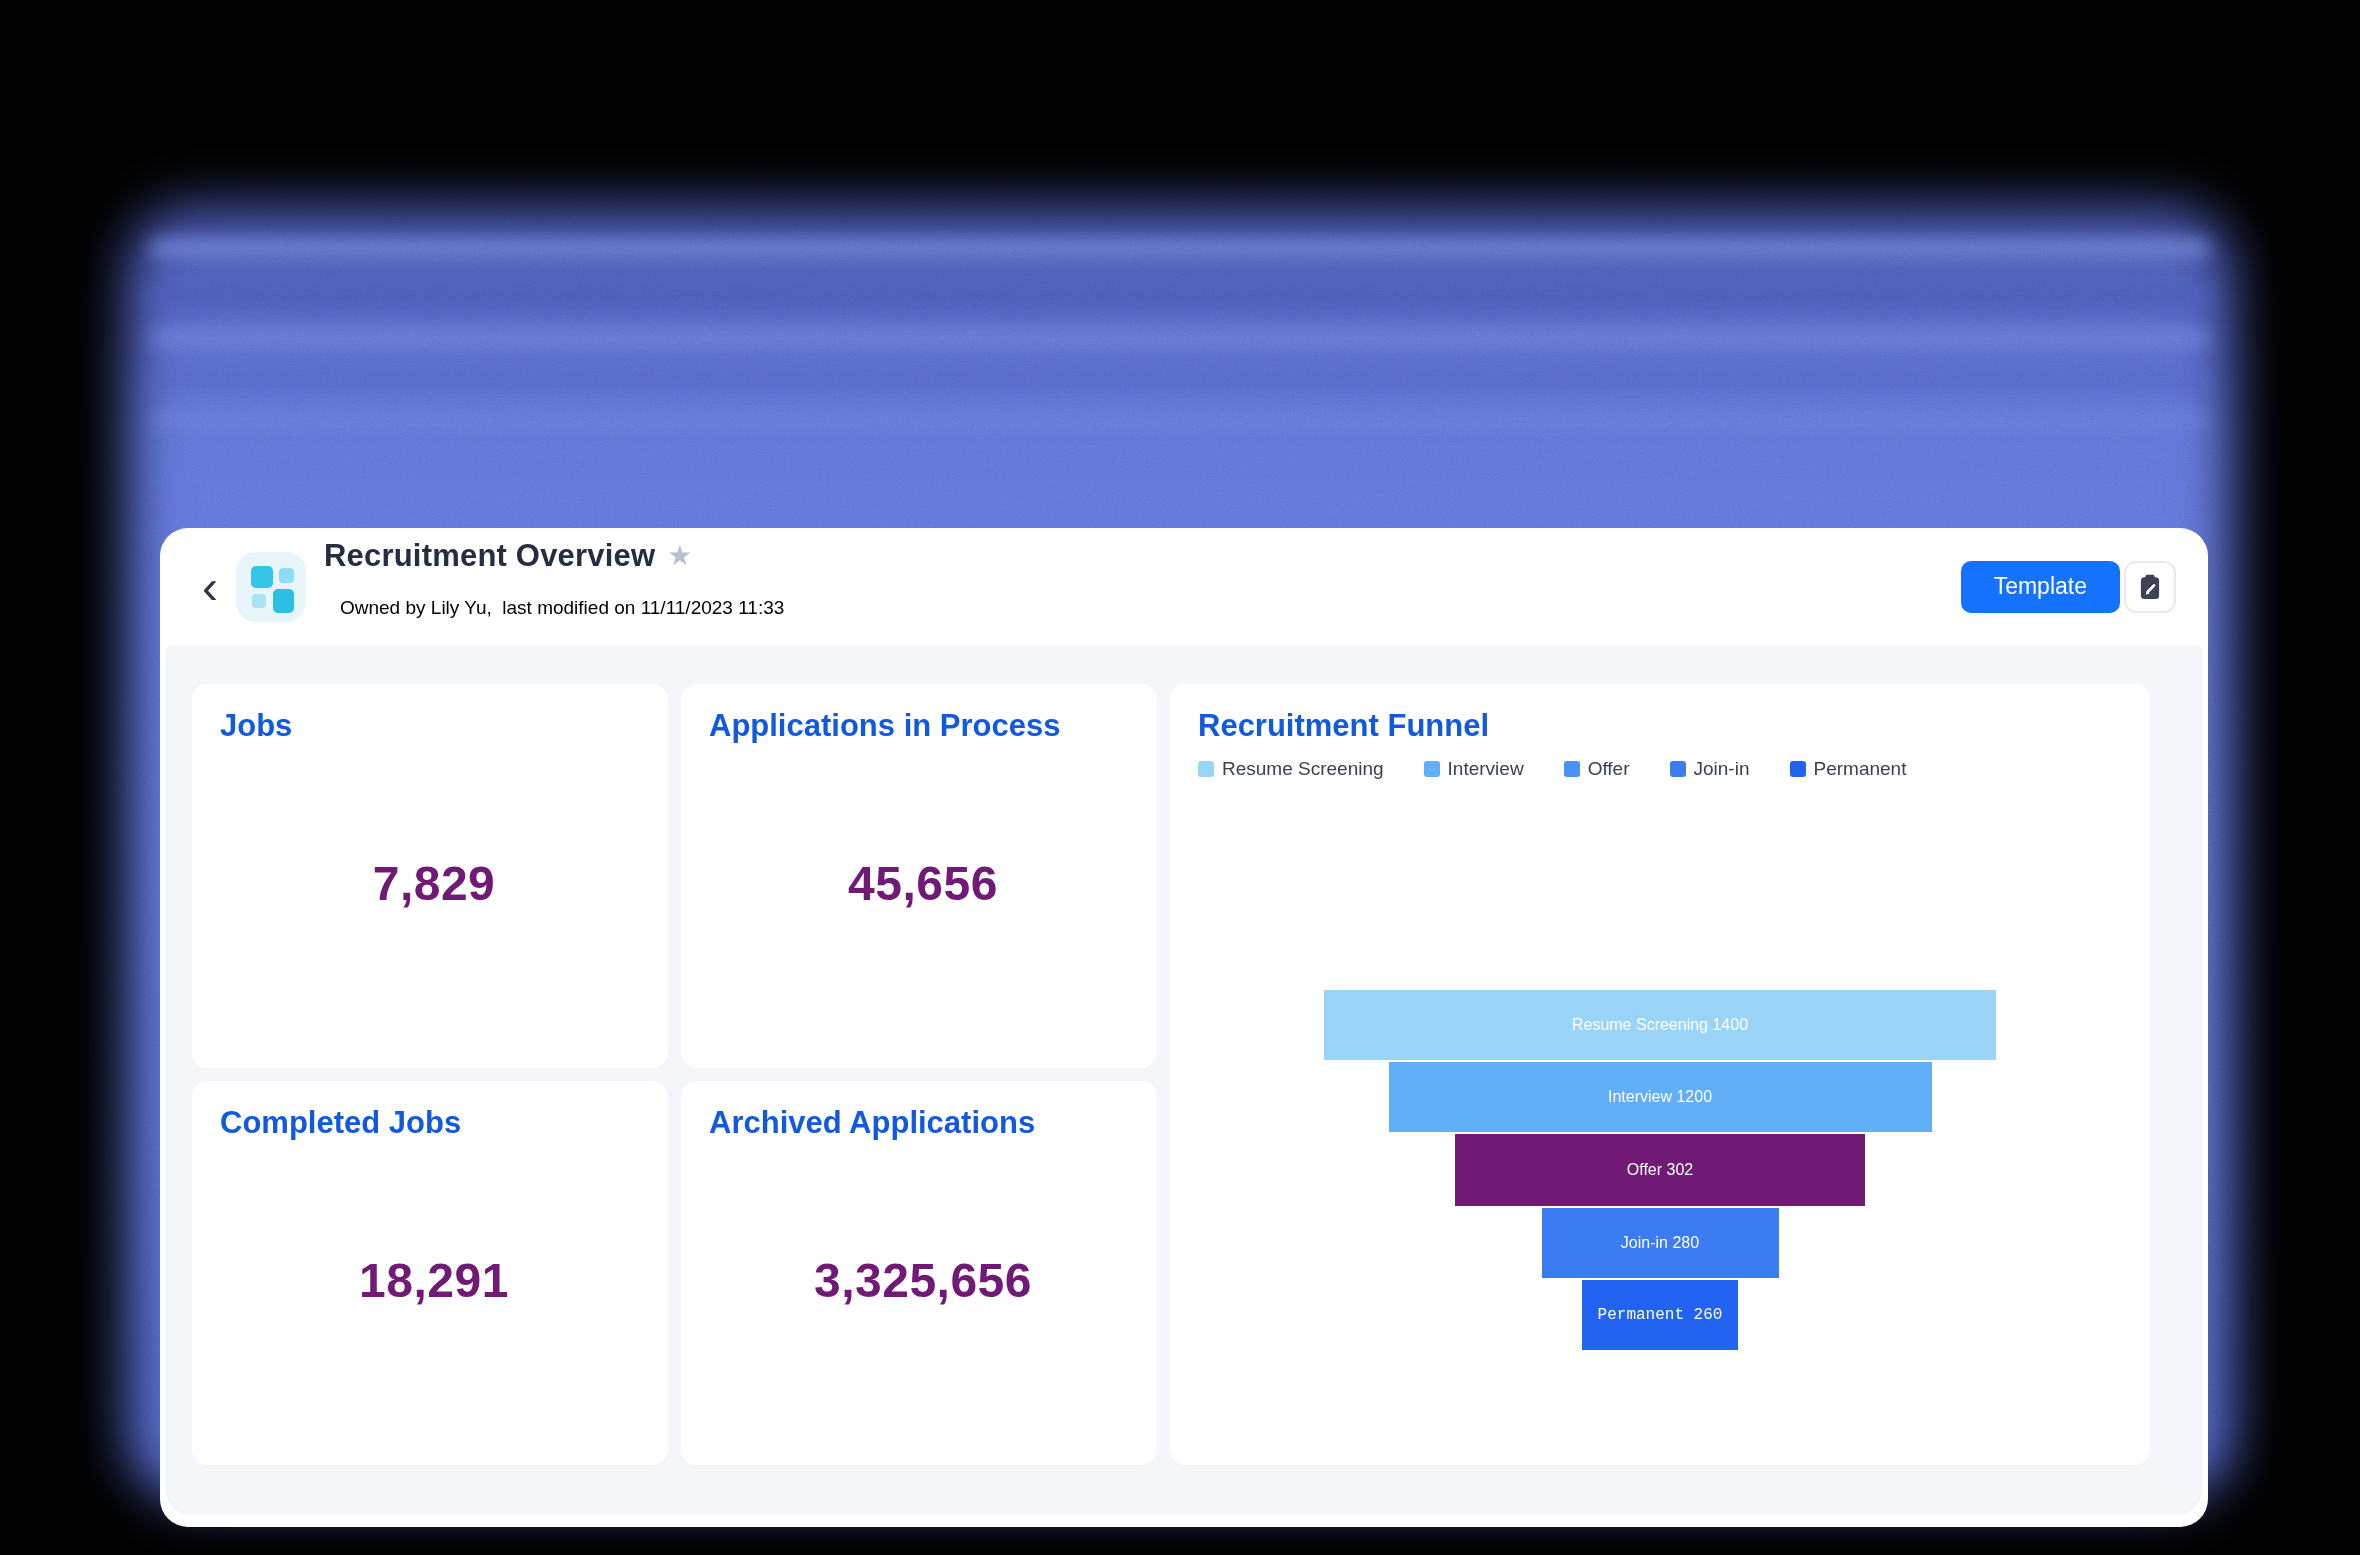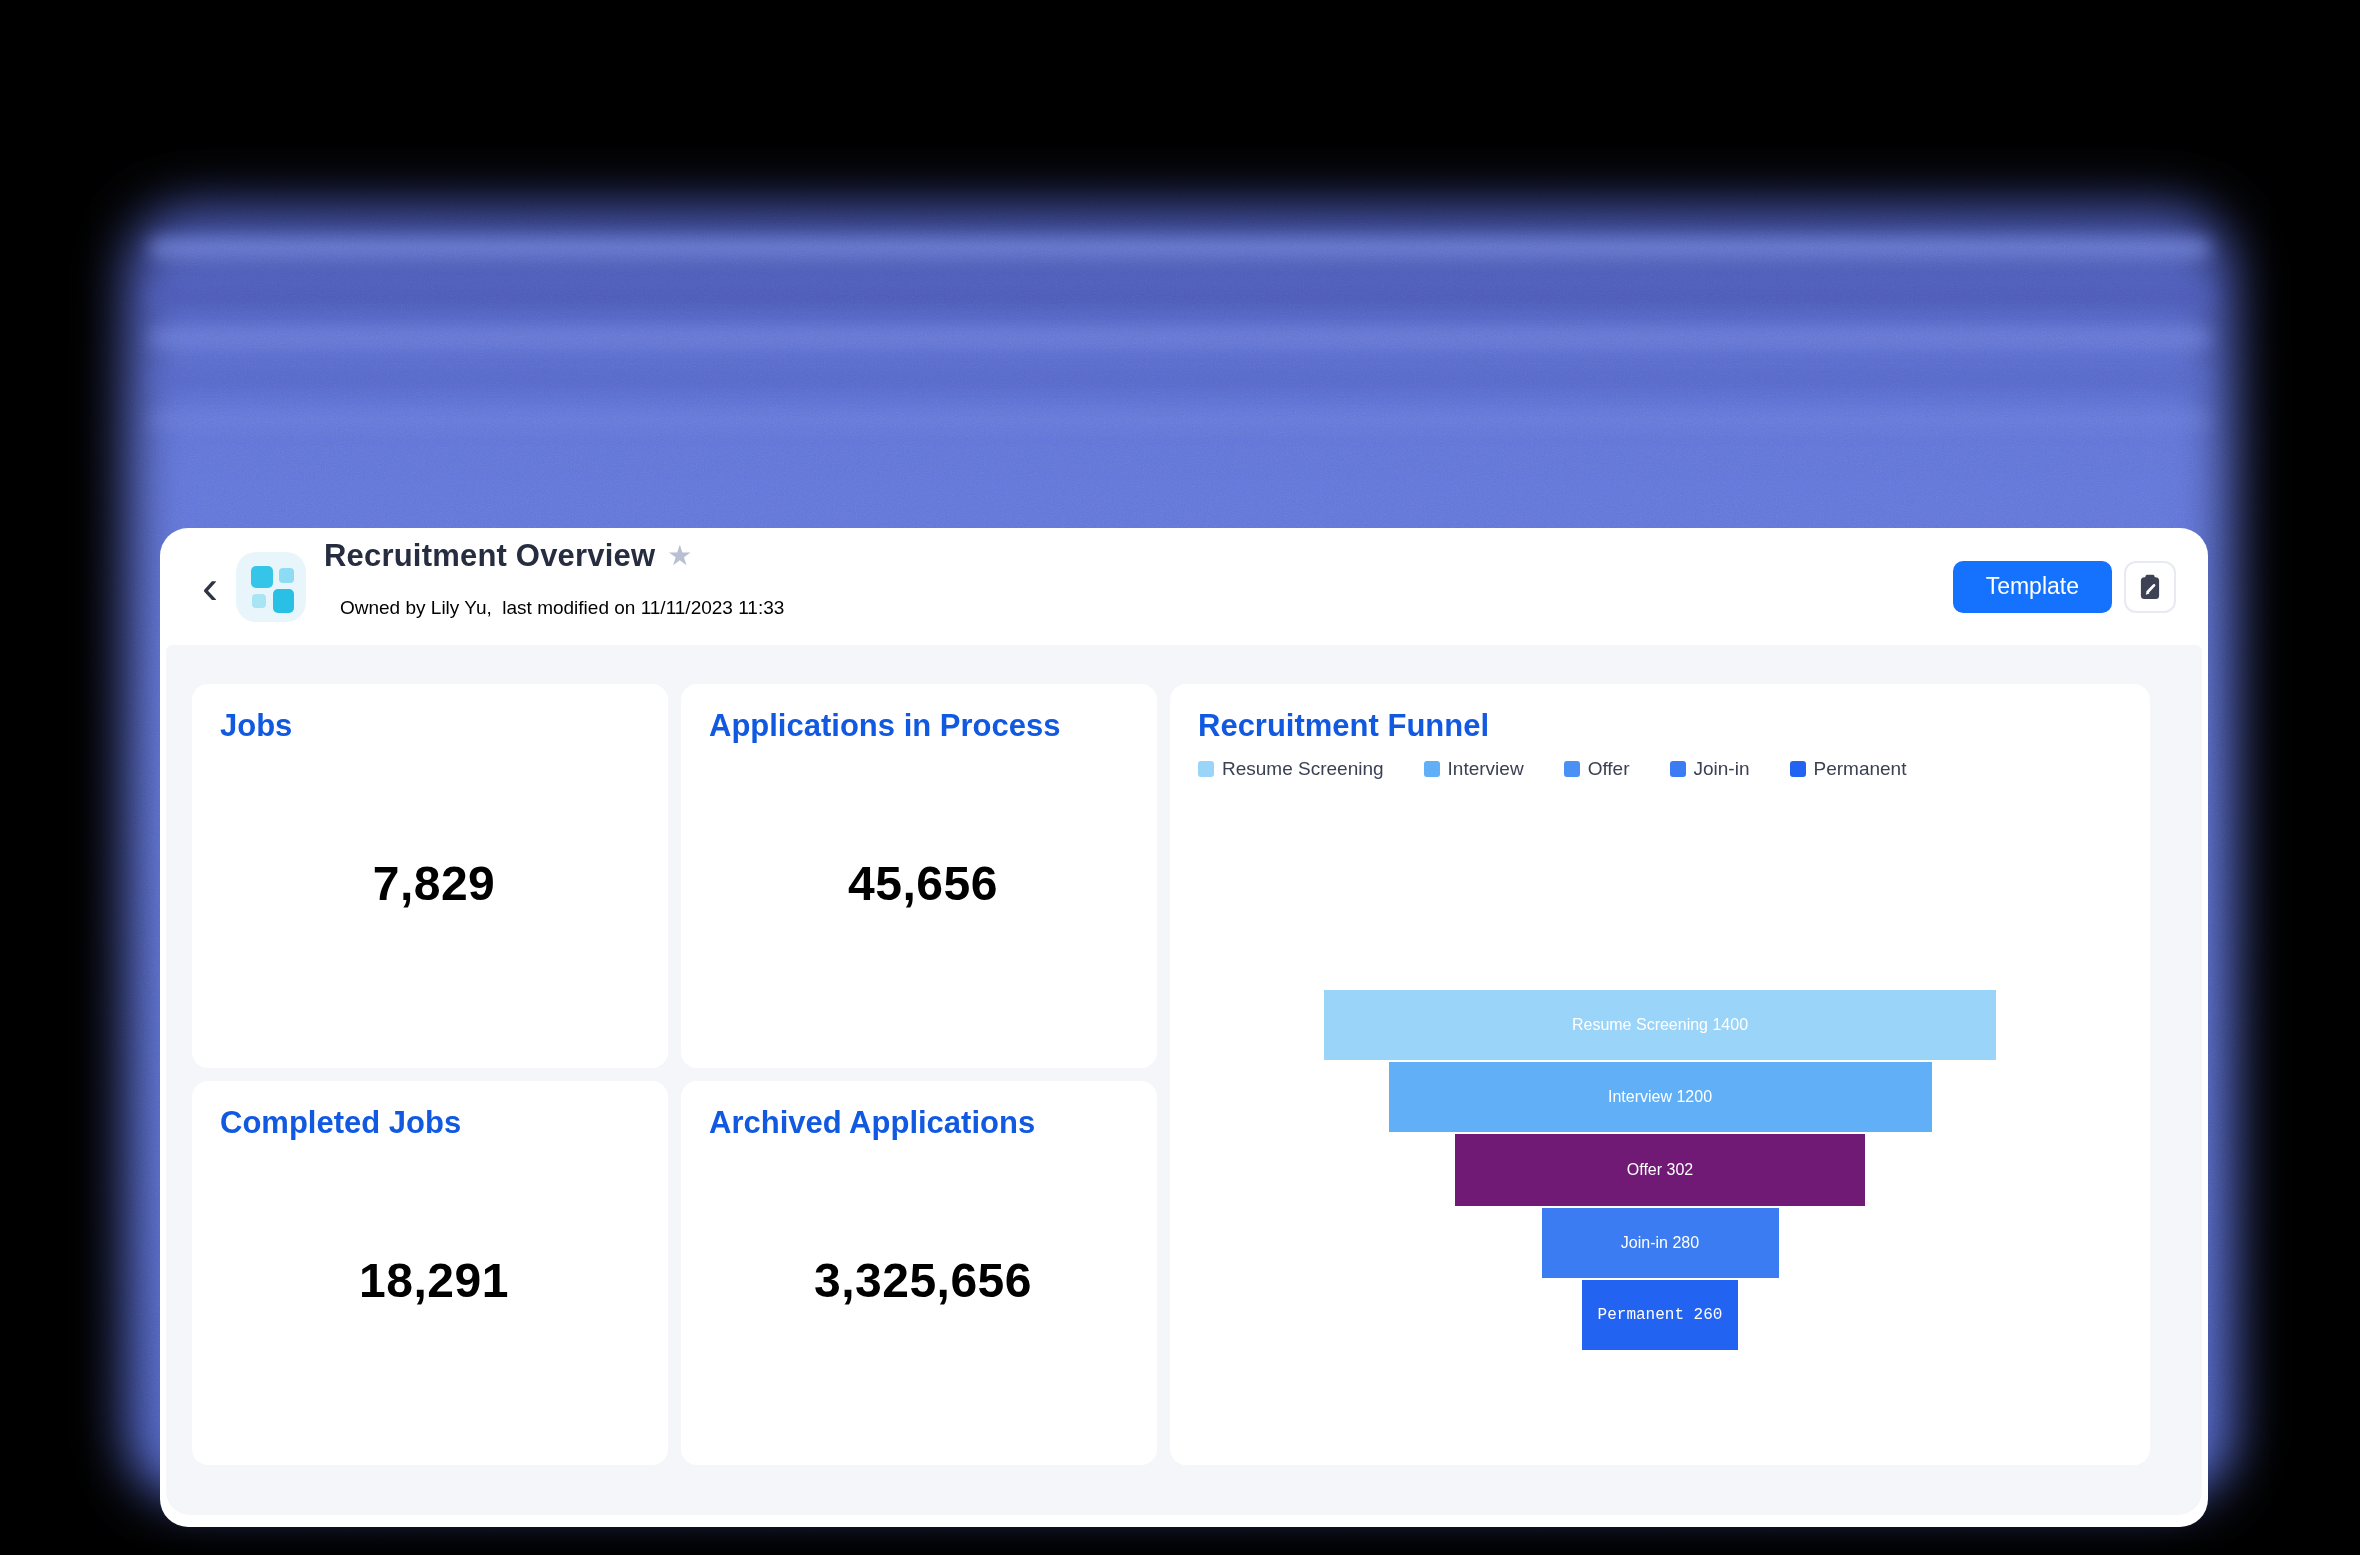--- a/index.html
+++ b/index.html
@@ -35,38 +35,38 @@
   .app-icon i{position:absolute;display:block;}
   .b1{left:15px;top:14px;width:22px;height:22px;background:#34c5e8;border-radius:5px;}
   .b2{left:43px;top:16px;width:15px;height:15px;background:#8edcf3;border-radius:4px;}
   .b3{left:16px;top:42px;width:14px;height:14px;background:#a9e4f5;border-radius:4px;}
   .b4{left:37px;top:37px;width:21px;height:24px;background:#2ac0e6;border-radius:5px;}
   .title-wrap{display:flex;flex-direction:column;gap:7px;}
   .title-row{display:flex;align-items:center;gap:12px;}
   .page-title{margin:0;font-size:31px;font-weight:700;color:#272d40;letter-spacing:.2px;}
   .star{font-size:28px;color:#b9c0d2;line-height:1;cursor:pointer;}
   .subtitle{margin:16px;font-size:19px;color:#000000;white-space:pre;}
-  .actions{margin-left:auto;display:flex;align-items:center;gap:12px;}
+  .actions{margin-left:auto;display:flex;align-items:center;gap:4px;}
   .btn-template{height:52px;padding:0 33px;border:none;border-radius:10px;background:#1472ff;
     color:#fff;font-size:23px;font-family:inherit;cursor:pointer;}
   .btn-icon{width:52px;height:52px;border-radius:12px;background:#fff;border:2px solid #e7eaf0;
     display:flex;align-items:center;justify-content:center;cursor:pointer;box-sizing:border-box;}
 
   
   .content{position:absolute;left:6px;right:6px;top:117px;bottom:12px;background:#f4f6fa;
     border-radius:6px 6px 24px 24px;padding:39px 26px;box-sizing:border-box;
     display:grid;grid-template-columns:476px 476px 980px;grid-template-rows:384px 384px;
     column-gap:26px;row-gap:32px;gap:13px;}
   .card{background:#fff;border-radius:16px;position:relative;}
   .card h2{margin:0;position:absolute;top:24px;left:28px;font-size:31px;font-weight:600;color:#1159e0;}
   .c1{grid-column:1;grid-row:1;} .c2{grid-column:2;grid-row:1;}
   .c3{grid-column:1;grid-row:2;} .c4{grid-column:2;grid-row:2;}
   .funnel-card{grid-column:3;grid-row:1 / span 2;}
   .num{position:absolute;top:172px;left:8px;right:0;text-align:center;
-    font-size:48px;font-weight:700;color:#000000;letter-spacing:.5px;}
+    font-size:48px;font-weight:700;color:#701a75;letter-spacing:.5px;}
 
   
   .legend{position:absolute;top:74px;left:28px;display:flex;gap:40px;align-items:center;}
   .legend-item{display:flex;align-items:center;gap:8px;font-size:19px;color:#3a4152;cursor:pointer;}
   .sw{width:16px;height:16px;border-radius:3px;flex:none;}
   .funnel{position:absolute;top:306px;left:0;right:0;}
   .fbar{margin:0 auto 2px;height:70px;display:flex;align-items:center;justify-content:center;
     color:#fff;font-size:16px;cursor:pointer;}
 </style>
 </head>

